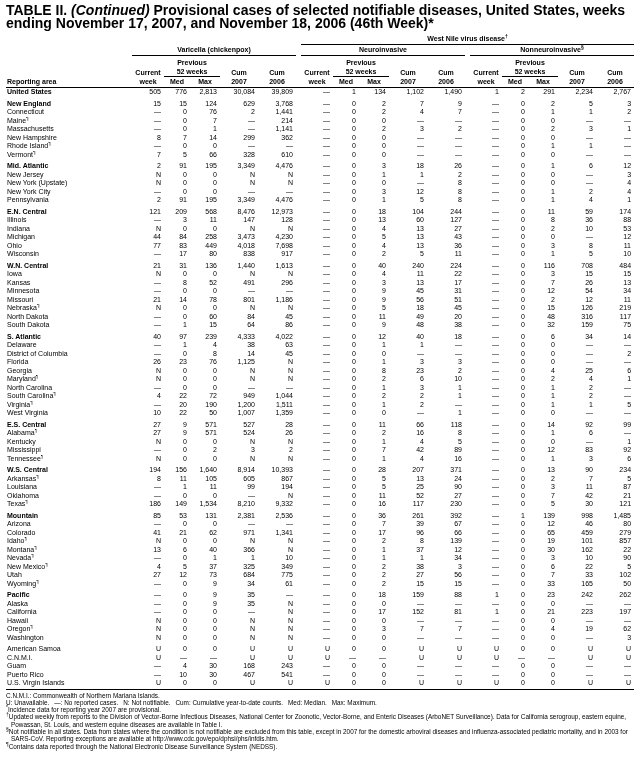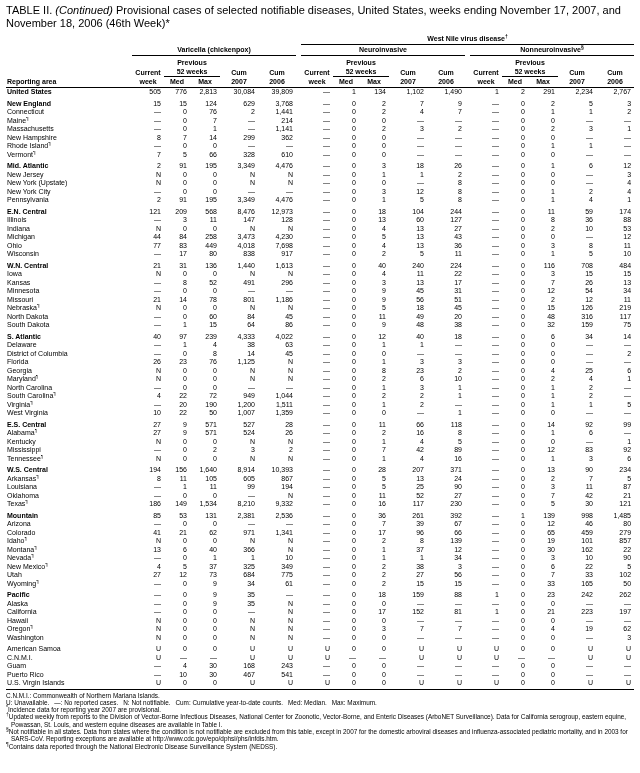--- a/index.html
+++ b/index.html
@@ -1,18 +1,18 @@
 <!DOCTYPE html>
 <html><head>
 <meta charset="utf-8">
 <style>
   html,body{margin:0;padding:0;background:#fff;color:#000;}
   body{width:640px;height:773px;overflow:hidden;font-family:"Liberation Sans",sans-serif;}
   .page{padding:4px 6px 0 6px;}
-  .title{font-size:11px;font-weight:normal;line-height:12.5px;letter-spacing:0;margin-bottom:5px;}
+  .title{font-size:14px;font-weight:bold;line-height:12.5px;letter-spacing:0;margin-bottom:5px;}
   .title .cont{font-style:italic;}
   table{border-collapse:collapse;table-layout:fixed;width:628px;}
   th,td{padding:0;margin:0;white-space:nowrap;overflow:hidden;}
   col.c-label{width:126px;} col.c-cur{width:32px;} col.c-med{width:26px;}
   col.c-max{width:30px;} col.c-cum{width:38px;} col.c-sp{width:5px;}
   thead th{font-size:7px;font-weight:bold;line-height:9px;vertical-align:bottom;text-align:center;}
   thead .wnv{border-bottom:1px solid #000;padding-bottom:1px;}
   thead .grp{border-bottom:1px solid #000;padding-bottom:1px;}
   thead .wk52{border-bottom:1px solid #000;}
   thead .prev{padding-top:2px;}

